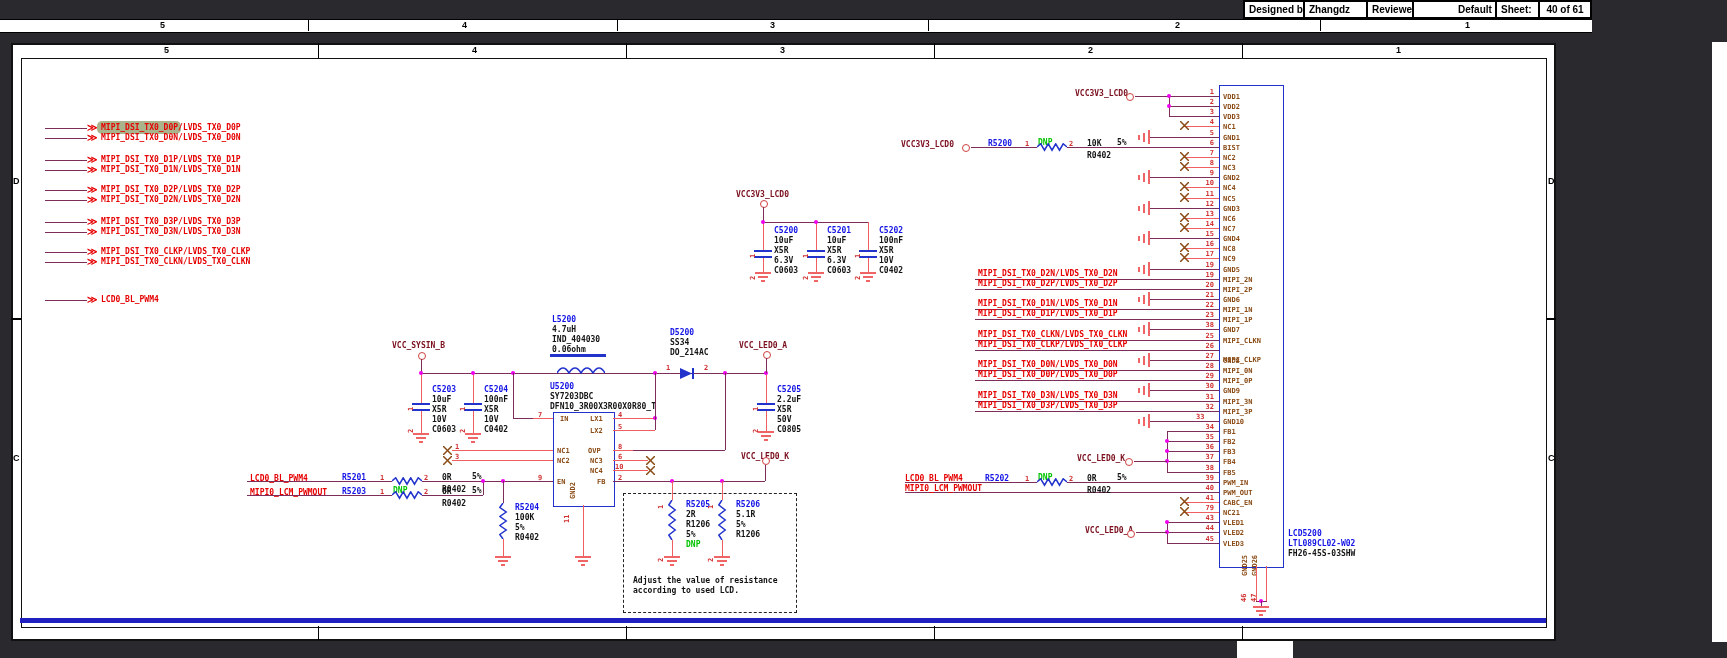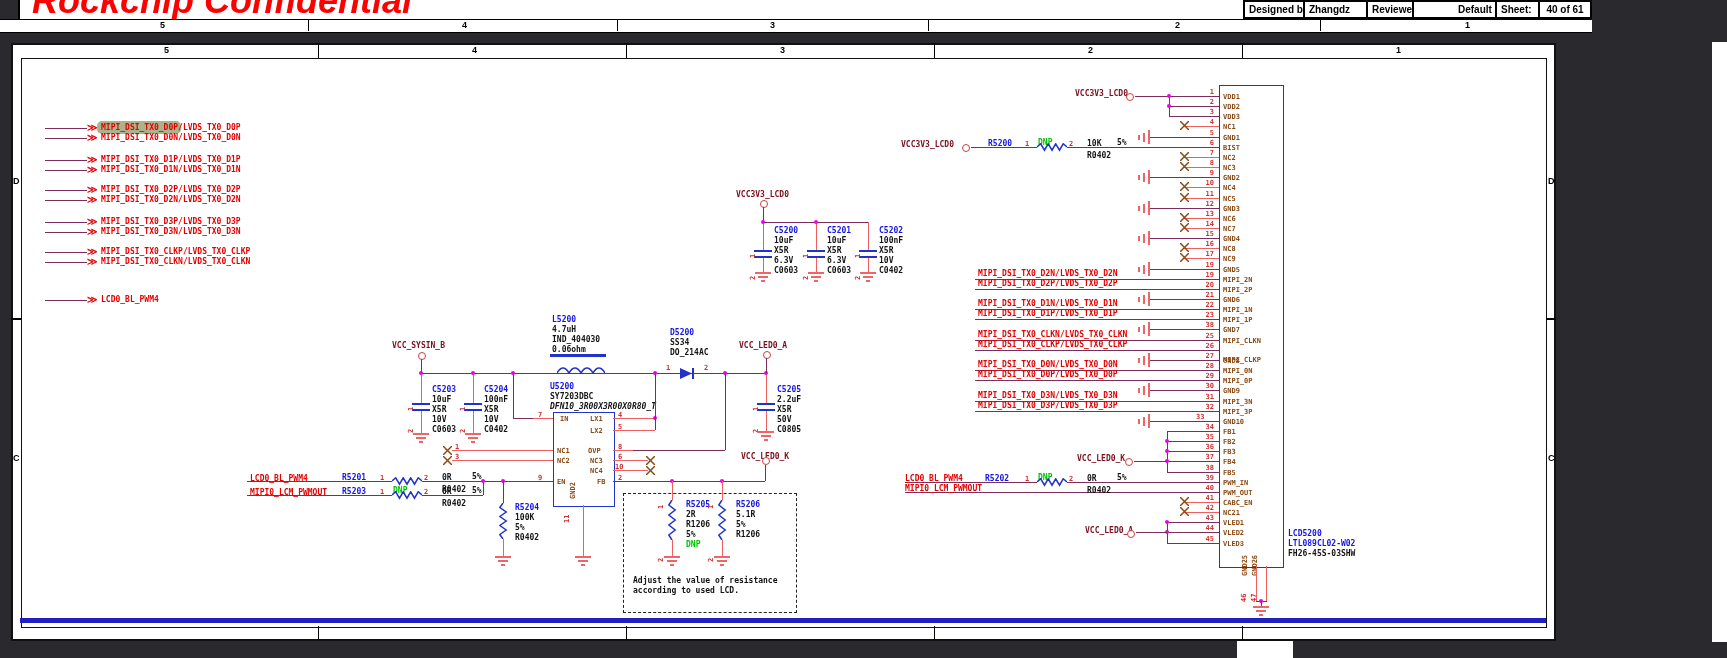--- a/index.html
+++ b/index.html
@@ -33,23 +33,20 @@
   #blue-bar{position:absolute;left:20px;top:618px;width:1526px;height:5px;background:var(--bluebar);}
   #right-sliver{position:absolute;left:1712px;top:42px;width:15px;height:600px;background:#fff;}
   #bottom-notch{position:absolute;left:1237px;top:641px;width:56px;height:17px;background:#fff;}
   #draw{position:absolute;left:0;top:0;width:1727px;height:658px;}
   svg{display:block;}
 </style>
 </head>
 <body>
 
 <div id="screen">
-  <div id="confid-box">
-    <div id="confid-text">Rockchip Confidential</div>
-  </div>
   <div id="strip1"></div>
   <div>
     <div class="tb-cell" style="left:1243px;width:56px;">Designed by:</div>
     <div class="tb-cell" style="left:1303px;width:59px;">Zhangdz</div>
     <div class="tb-cell" style="left:1366px;width:56px;">Reviewed by:</div>
     <div class="tb-cell" style="left:1412px;width:65px;padding-left:44px;">Default</div>
     <div class="tb-cell" style="left:1495px;width:39px;">Sheet:</div>
     <div class="tb-cell" style="left:1538px;width:50px;text-align:center;padding:0;">40 of 61</div>
   </div>
   <div id="sheet"></div>
@@ -247,21 +244,21 @@
           <line x1="15" y1="1" x2="15" y2="12" stroke="#2233cc" stroke-width="2"></line>
         </svg>
       </div>
       <div class="abs t pnum" style="left: 666px; top: 363px;">1</div>
       <div class="abs t pnum" style="left: 704px; top: 363px;">2</div>
       <div class="abs t ref" style="left: 670px; top: 328px;">D5200</div>
       <div class="abs t attr" style="left: 670px; top: 338px;">SS34</div>
       <div class="abs t attr" style="left: 670px; top: 348px;">DO_214AC</div>
       <div class="abs t ref" style="left: 550px; top: 382px;">U5200</div>
       <div class="abs t attr" style="left: 550px; top: 392px;">SY7203DBC</div>
-      <div class="abs t attr" style="left: 550px; top: 402px; font-style: italic;">DFN10_3R00X3R00X0R80_T</div>
+      <div class="abs t attr" style="left: 550px; top: 402px;">DFN10_3R00X3R00X0R80_T</div>
       <div class="abs" style="left: 553px; top: 412px; width: 60px; height: 93px; border: 1.5px solid rgb(34, 51, 204); background: rgb(255, 255, 255);"></div>
       <div class="abs" style="left: 513px; top: 373px; width: 1.4px; height: 45px; background: rgb(124, 45, 89);"></div>
       <div class="abs" style="left: 513px; top: 418px; width: 20px; height: 1.4px; background: rgb(124, 45, 89);"></div>
       <div class="abs" style="left: 533px; top: 418px; width: 20px; height: 1.4px; background: rgb(239, 95, 95);"></div>
       <div class="abs t pnum" style="left: 538px; top: 410px;">7</div>
       <div class="abs t pname" style="left: 560px; top: 414px;">IN</div>
       <div class="abs" style="left: 452px; top: 450px; width: 101px; height: 1.4px; background: rgb(239, 95, 95);"></div>
       <div class="abs" style="left: 443px; top: 446px; width: 9px; height: 9px;">
         <svg width="9" height="9">
           <line x1="0" y1="0" x2="9" y2="9" stroke="#8a4a14" stroke-width="1.5"></line>
@@ -652,21 +649,21 @@
       <div class="abs t pnum" style="left: 1196px; top: 493px; width: 18px; text-align: right;">41</div>
       <div class="abs t pname" style="left: 1223px; top: 498px;">CABC_EN</div>
       <div class="abs" style="left: 1184px; top: 502px; width: 35px; height: 1.2px; background: rgb(239, 95, 95);"></div>
       <div class="abs" style="left: 1180px; top: 497px; width: 9px; height: 9px;">
         <svg width="9" height="9">
           <line x1="0" y1="0" x2="9" y2="9" stroke="#8a4a14" stroke-width="1.5"></line>
           <line x1="9" y1="0" x2="0" y2="9" stroke="#8a4a14" stroke-width="1.5"></line>
         </svg>
       </div>
       <div class="abs" style="left: 1192px; top: 512px; width: 27px; height: 1.2px; background: rgb(239, 95, 95);"></div>
-      <div class="abs t pnum" style="left: 1196px; top: 503px; width: 18px; text-align: right;">42</div>
+      <div class="abs t pnum" style="left: 1196px; top: 503px; width: 18px; text-align: right;">79</div>
       <div class="abs t pname" style="left: 1223px; top: 508px;">NC21</div>
       <div class="abs" style="left: 1184px; top: 512px; width: 35px; height: 1.2px; background: rgb(239, 95, 95);"></div>
       <div class="abs" style="left: 1180px; top: 507px; width: 9px; height: 9px;">
         <svg width="9" height="9">
           <line x1="0" y1="0" x2="9" y2="9" stroke="#8a4a14" stroke-width="1.5"></line>
           <line x1="9" y1="0" x2="0" y2="9" stroke="#8a4a14" stroke-width="1.5"></line>
         </svg>
       </div>
       <div class="abs" style="left: 1192px; top: 522px; width: 27px; height: 1.2px; background: rgb(239, 95, 95);"></div>
       <div class="abs t pnum" style="left: 1196px; top: 513px; width: 18px; text-align: right;">43</div>

